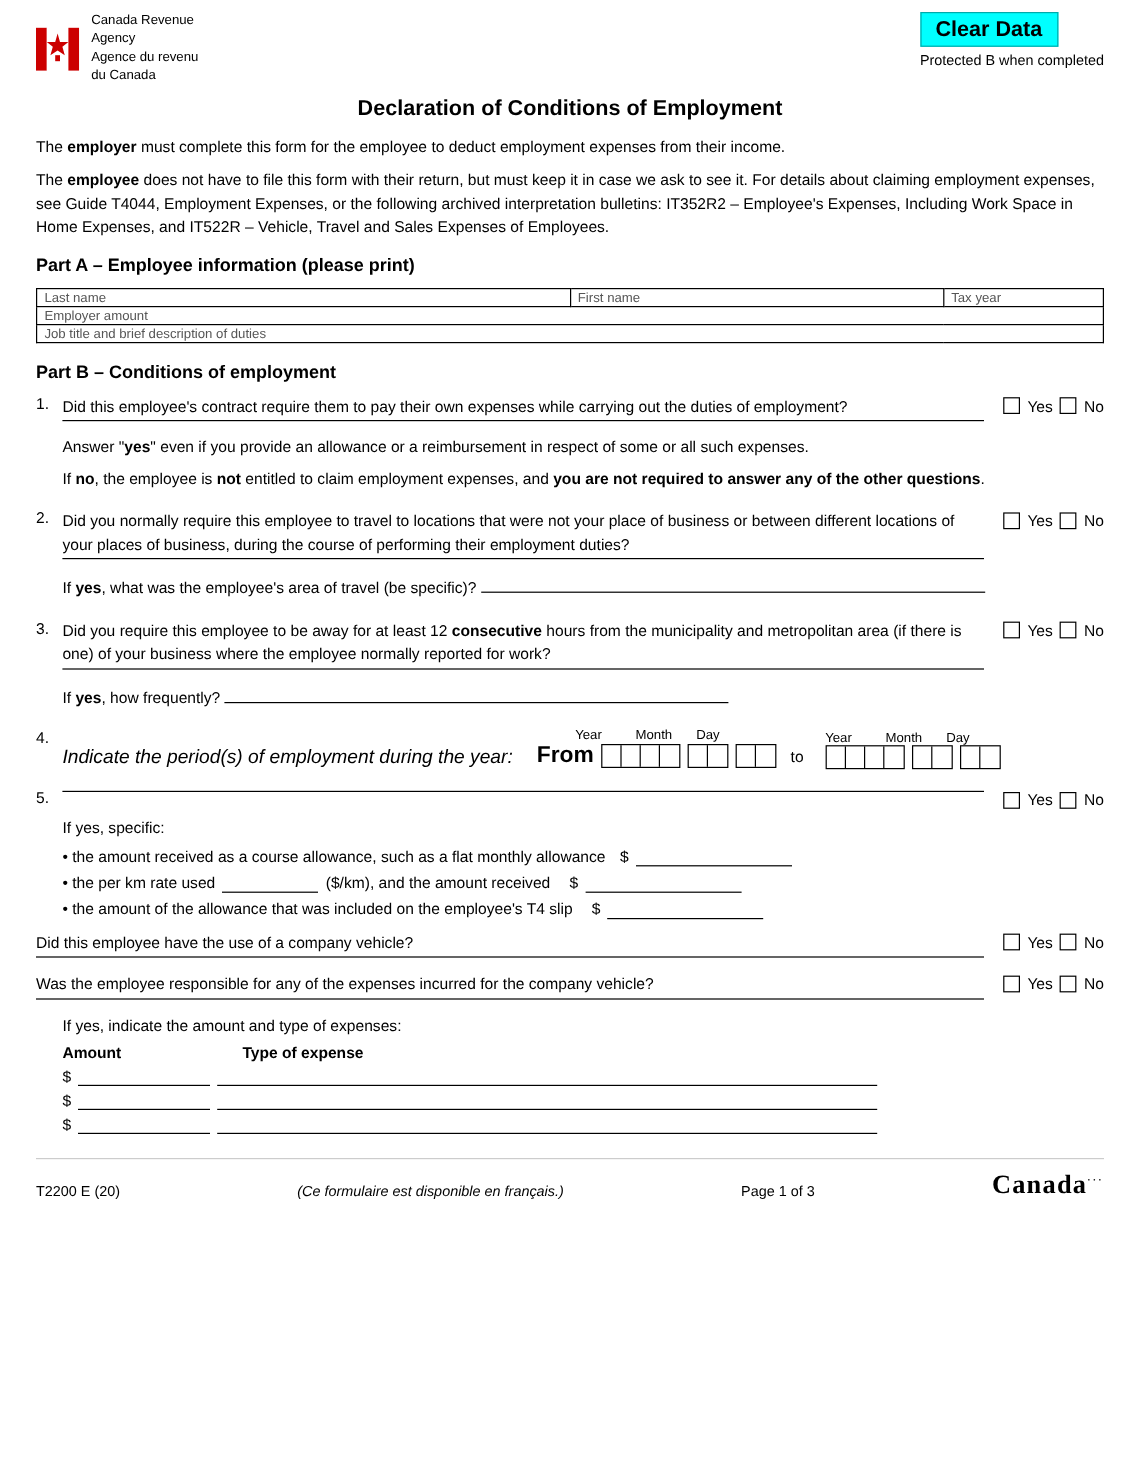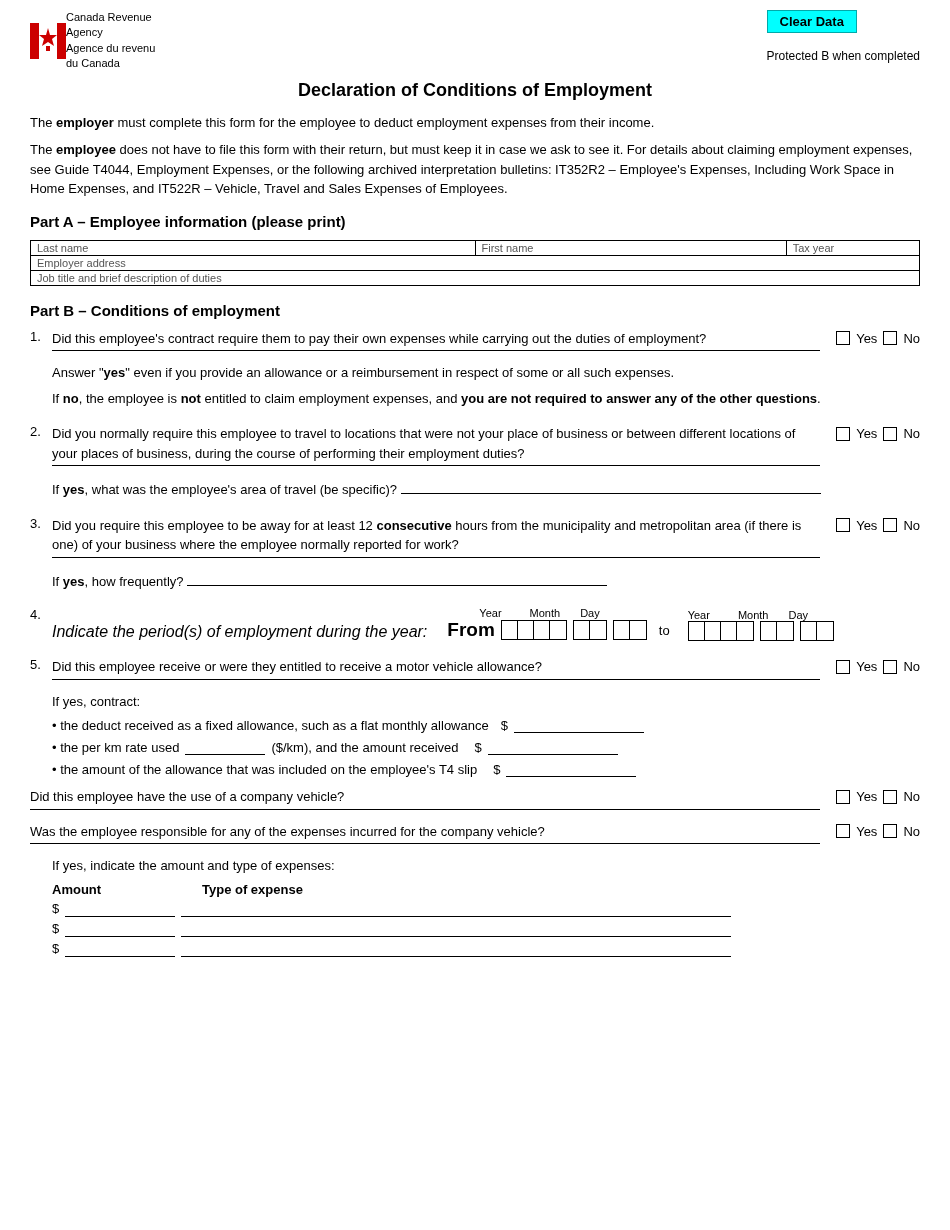--- a/index.html
+++ b/index.html
@@ -21,44 +21,45 @@
     
     .top-bar {
       display: flex;
       justify-content: space-between;
       align-items: flex-start;
       margin-bottom: 6px;
     }
     .logo-area {
       display: flex;
       align-items: center;
+      gap: 10px;
     }
     .maple-leaf {
       width: 36px;
       height: 36px;
     }
     .agency-text {
       font-size: 11px;
       line-height: 1.4;
     }
     .agency-text .en { font-weight: normal; }
     .agency-text .fr { font-weight: normal; }
     .top-right {
       text-align: right;
     }
     .clear-data-btn {
       background: cyan;
       border: 1px solid #00aaaa;
       padding: 3px 12px;
-      font-size: 13px;
+      font-size: 18px;
       font-weight: bold;
       cursor: pointer;
       color: #000;
       display: block;
-      margin-bottom: 16px;
+      margin-bottom: 4px;
     }
     .protected-text {
       font-size: 12px;
     }
     .protected-text strong { font-weight: normal; }
 
     
     .form-title {
       text-align: center;
       font-size: 18px;
@@ -289,21 +290,21 @@
       </td>
       <td style="width:35%;">
         <span class="label-cell">First name</span>
       </td>
       <td style="width:15%;">
         <span class="label-cell">Tax year</span>
       </td>
     </tr>
     <tr>
       <td colspan="3">
-        <span class="label-cell">Employer address</span>
+        <span class="label-cell">Employer amount</span>
       </td>
     </tr>
     <tr>
       <td colspan="3">
         <span class="label-cell">Job title and brief description of duties</span>
       </td>
     </tr>
   </tbody>
     </table>
 
@@ -425,35 +426,34 @@
           </div>
         </div>
       </div>
     </div>
   </div>
 
   <div class="question-block">
     <div class="question-row">
       <span class="question-num">5.</span>
       <div class="question-text">
-        <span>Did this employee receive or were they entitled to receive a motor vehicle allowance?</span>
         <hr class="divider-line">
       </div>
       <div class="yes-no">
         <span class="checkbox-box"></span>
         <span class="yes-no-label">Yes</span>
         <span class="checkbox-box"></span>
         <span class="yes-no-label">No</span>
       </div>
     </div>
 
-    <div class="sub-text">If yes, contract:</div>
+    <div class="sub-text">If yes, specific:</div>
 
     <div class="allowance-row">
-      <span>• the deduct received as a fixed allowance, such as a flat monthly allowance</span>
+      <span>• the amount received as a course allowance, such as a flat monthly allowance</span>
       <span style="margin-left:6px;">$</span>
       <span class="dollar-underline"></span>
     </div>
 
     <div class="allowance-row">
       <span>• the per km rate used</span>
       <span class="dollar-underline" style="width:80px;"></span>
       <span>($/km), and the amount received</span>
       <span style="margin-left:10px;">$</span>
       <span class="dollar-underline"></span>
@@ -512,14 +512,22 @@
         <span class="type-under"></span>
       </div>
       <div class="amount-type-row">
         <span style="font-size:13px;">$</span>
         <span class="amount-under"></span>
         <span class="type-under"></span>
       </div>
     </div>
   </div>
 
+  <div class="footer">
+    <div class="footer-left">T2200 E (20)</div>
+    <div class="footer-center">(Ce formulaire est disponible en français.)</div>
+    <div class="footer-right">Page 1 of 3</div>
+    <div class="canada-wordmark">
+      Canada<span class="canada-dots">···</span>
+    </div>
+  </div>
 
 </div>
 
 </body></html>

